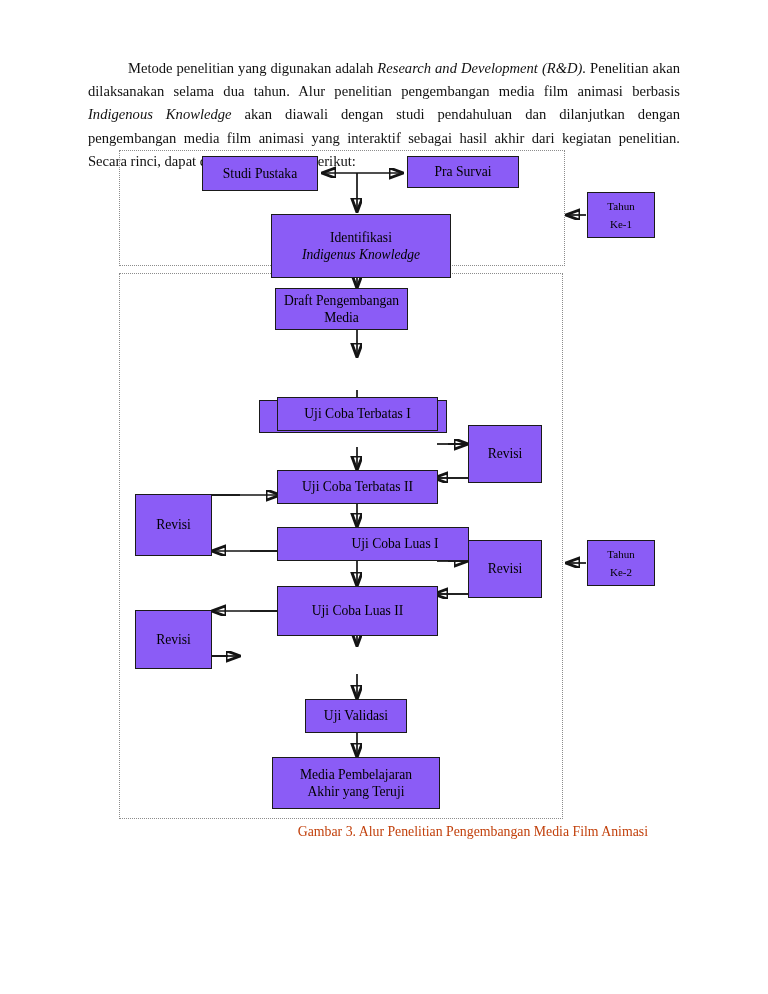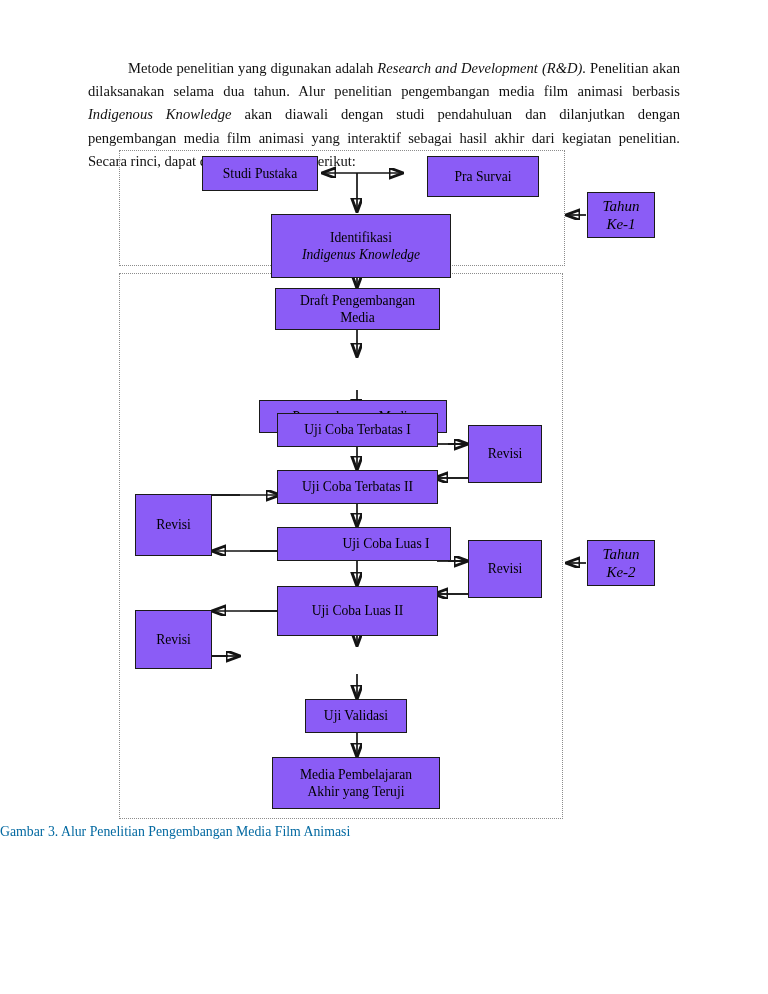--- a/index.html
+++ b/index.html
@@ -59,23 +59,22 @@
     text-align: center;
     font-size: 13.6px;
     line-height: 17.5px;
     padding: 2px 4px;
     z-index: 3;
   }
   .node span { display: block; }
   .node i { font-style: italic; }
 
   .year-node {
-    font-size: 15px;
+    font-size: 11px;
     line-height: 18px;
-    font-style: italic;
   }
 
   
   #connectors {
     position: absolute;
     left: 0;
     top: 0;
     width: 768px;
     height: 994px;
     z-index: 2;
@@ -86,23 +85,23 @@
     stroke-width: 1.7px;
     fill: none;
   }
 
   
   #figure-caption {
     position: absolute;
     left: 0;
     top: 824px;
     width: 648px;
-    text-align: left;
+    text-align: right;
     font-size: 13.8px;
-    color: #0369a1;
+    color: #c2410c;
   }
 </style>
 </head>
 <body>
 
 <p id="intro-paragraph"><span class="indent"></span>Metode penelitian yang digunakan adalah <i>Research and Development (R&amp;D).</i>  Penelitian akan dilaksanakan selama dua tahun. Alur penelitian pengembangan media film animasi berbasis <i>Indigenous Knowledge</i> akan diawali dengan studi pendahuluan dan dilanjutkan dengan pengembangan media film animasi yang interaktif sebagai hasil akhir dari kegiatan penelitian. Secara rinci, dapat dilihat pada bagan berikut:</p>
 
 <div id="diagram">
 
   <div class="dotted-zone" style="left:119px; top:150px; width:446px; height:116px;"></div>
@@ -163,48 +162,48 @@
 
     <line x1="586" y1="215" x2="566" y2="215" marker-end="url(#ah)"></line>
 
     <line x1="586" y1="563" x2="566" y2="563" marker-end="url(#ah)"></line>
   </svg>
 
   <div class="node" style="left:202px; top:156px; width:116px; height:35px;">
     <span>Studi Pustaka</span>
   </div>
 
-  <div class="node" style="left:407px; top:156px; width:112px; height:41px;margin-left:20px;">
+  <div class="node" style="left:407px; top:156px; width:112px; height:32px;">
     <span>Pra Survai</span>
   </div>
 
   <div class="node" style="left:271px; top:214px; width:180px; height:64px;">
     <span>
       <span>Identifikasi </span><i>Indigenus Knowledge</i>
     </span>
   </div>
 
-  <div class="node" style="left:275px; top:288px; width:165px; height:42px; flex-direction:column;">
+  <div class="node" style="left:275px; top:288px; width:133px; height:42px; flex-direction:column;">
     <span>Draft Pengembangan</span>
     <span>Media</span>
   </div>
 
   <div class="node" style="left:259px; top:357px; width:188px; height:33px;margin-top:43px;">
     <span>Pengembangan Media</span>
   </div>
 
-  <div class="node" style="left:277px; top:413px; width:161px; height:34px;">
+  <div class="node" style="left:277px; top:397px; width:161px; height:34px;">
     <span>Uji Coba Terbatas I</span>
   </div>
 
   <div class="node" style="left:277px; top:470px; width:161px; height:34px;">
     <span>Uji Coba  Terbatas II</span>
   </div>
 
-  <div class="node" style="left:277px; top:527px; width:174px; height:34px;padding-left:48px;">
+  <div class="node" style="left:277px; top:527px; width:192px; height:34px;padding-left:48px;">
     <span>Uji Coba  Luas I</span>
   </div>
 
   <div class="node" style="left:277px; top:586px; width:161px; height:50px;">
     <span>Uji Coba  Luas II</span>
   </div>
 
 
   <div class="node" style="left:305px; top:699px; width:102px; height:34px;">
     <span>Uji Validasi</span>

